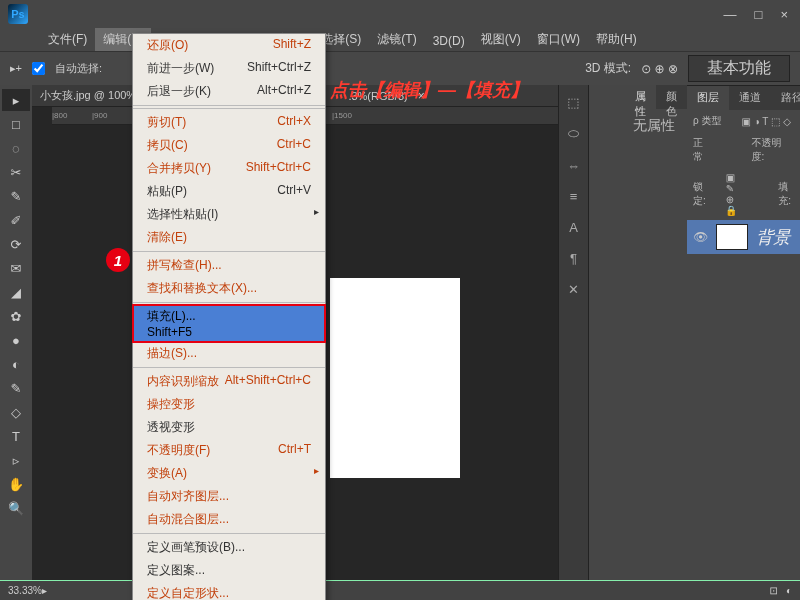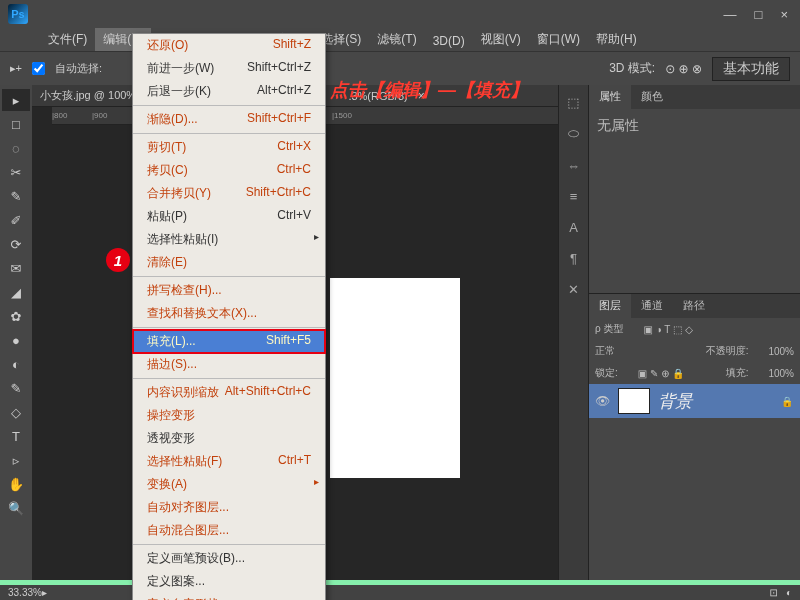--- a/index.html
+++ b/index.html
@@ -7,65 +7,65 @@
 
 .titlebar { background: #464646; height: 28px; display: flex; align-items: center; padding-left: 8px; text-align: center; }
 .ps-logo { width: 20px; height: 20px; background: linear-gradient(135deg, #001E36, #31A8FF); border-radius: 3px; display: flex; align-items: center; justify-content: center; color: #31A8FF; font-size: 11px; font-weight: bold; }
 .window-controls { margin-left: auto; display: flex; gap: 18px; padding-right: 12px; color: #ccc; font-size: 13px; }
 
 .menubar { background: #464646; height: 23px; display: flex; align-items: flex-end; padding-left: 40px; gap: 0; color: #d0d0d0; font-size: 12px; }
 .menubar span { padding: 3px 8px; }
 .menubar .active { background: #6a6a6a; }
 
 .options-bar { background: #474747; height: 34px; border-top: 1px solid #333; display: flex; align-items: center; padding: 0 10px; color: #ccc; font-size: 11px; gap: 10px; }
-.opt-btn { background: #3a3a3a; border: 1px solid #222; padding: 2px 10px; color: #ccc; font-size: 14px; }
+.opt-btn { background: #3a3a3a; border: 1px solid #222; padding: 2px 18px; color: #ccc; font-size: 16px; }
 
 .main-area { display: flex; height: calc(100% - 85px); }
 .left-toolbar { width: 32px; background: #464646; display: flex; flex-direction: column; padding: 4px 0; gap: 2px; }
 .tool { width: 28px; height: 22px; display: flex; align-items: center; justify-content: center; color: #ccc; font-size: 13px; margin: 0 auto; }
 .tool.sel { background: #2a2a2a; }
 
 .workspace { flex: 1; background: #262626; position: relative; }
 .doc-tab { background: #3a3a3a; height: 22px; display: flex; align-items: center; padding: 0 8px; color: #ccc; font-size: 11px; border-bottom: 1px solid #222; }
 .doc-tab .close { margin-left: 10px; font-size: 12px; }
 .ruler-h { position: absolute; top: 22px; left: 20px; right: 0; height: 18px; background: #3a3a3a; color: #999; font-size: 8px; display: flex; align-items: center; overflow: hidden; border-bottom: 1px solid #222;}
 .ruler-h span { width: 40px; text-align: left; }
 .canvas-wrap { position: absolute; top: 40px; left: 20px; right: 0; bottom: 0; display: flex; align-items: center; justify-content: center; }
 .canvas { background: #fff; width: 130px; height: 200px; margin-left: 180px; margin-top: 30px; }
 
 .annotation { position: absolute; top: 78px; left: 330px; color: #ff3b30; font-size: 18px; font-weight: bold; font-style: italic; z-index: 5; }
 
 .dropdown { position: absolute; top: 33px; left: 132px; width: 194px; background: #edeae4; border: 1px solid #888; box-shadow: 2px 2px 6px rgba(0,0,0,0.4); z-index: 10; font-size: 12px; }
 .dd-item { padding: 3px 14px; display: flex; justify-content: space-between; color: #333; position: relative; }
 .dd-item.disabled { color: #c2410c; }
-.dd-item.highlighted { background: #4a7fd4; color: #fef9c3; outline: 2px solid #e60012; outline-offset: -1px; }
+.dd-item.highlighted { background: #4a7fd4; color: #000000; outline: 2px solid #e60012; outline-offset: -1px; flex-direction: column; }
 .dd-sep { height: 1px; background: #bbb; margin: 2px 0; }
 .dd-arrow::after { content: "▸"; position: absolute; right: 6px; font-size: 10px; }
 
 .badge { position: absolute; left: 106px; top: 248px; width: 24px; height: 24px; background: #e60012; border-radius: 50%; color: #fff; display: flex; align-items: center; justify-content: center; font-weight: bold; font-style: italic; font-size: 15px; z-index: 11; }
 
 .mid-icon-strip { width: 30px; background: #3b3b3b; display: flex; flex-direction: column; gap: 16px; padding-top: 10px; align-items: center; color: #aaa; font-size: 13px; border-left: 1px solid #222;}
 
-.right-panels { width: 212px; background: #464646; display: flex; flex-direction: column; border-left: 1px solid #222;}
+.right-panels { width: 212px; background: #464646; display: flex; flex-direction: row; border-left: 1px solid #222; padding-left: 36px;}
 .rp-tabs { display: flex; background: #3a3a3a; height: 24px; font-size: 11px; color: #bbb; }
 .rp-tabs span { padding: 4px 10px; }
 .rp-tabs .act { background: #464646; color: #ddd; }
 .rp-body { flex: 1; padding: 8px; color: #bbb; font-size: 14px; }
 .panel-block { background: #464646; }
 .panel-gap { height: 150px; }
 
 .layers-panel { border-top: 1px solid #222; }
 .lp-row { display: flex; align-items: center; padding: 4px 6px; gap: 20px; font-size: 10px; color: #bbb; }
 .layer-item { display: flex; align-items: center; padding: 4px 6px; background: #5478b0; gap: 8px;}
 .lp-eye { color: #ccc; font-size: 12px; }
 .lp-thumb { width: 32px; height: 26px; background: #fff; border: 1px solid #222;}
 .lp-name { color: #eee; font-size: 17px; font-style: italic;}
 .lp-lock { margin-left: auto; color: #aaa; font-size: 10px; }
 
-.statusbar { position: absolute; bottom: 0; left: 0; right: 0; height: 20px; background: #424242; display: flex; align-items: center; padding: 0 8px; color: #ccc; font-size: 10px; border-top: 5px solid #86efac;}
+.statusbar { position: absolute; bottom: 0; left: 0; right: 0; height: 20px; background: #424242; display: flex; align-items: center; padding: 0 8px; color: #ccc; font-size: 10px; border-top: 1px solid #86efac;}
 .statusbar .right-foot { margin-left: auto; display:flex; gap:8px; }
 
 .tiny { font-size: 12px; }
 </style>
 </head>
 <body>
 
 <div class="titlebar">
   <div class="ps-logo">Ps</div>
   <div class="window-controls">
@@ -205,24 +205,20 @@
     </div>
     <div class="dd-item">
       <span>前进一步(W)</span>
       <span>Shift+Ctrl+Z</span>
     </div>
     <div class="dd-item">
       <span>后退一步(K)</span>
       <span>Alt+Ctrl+Z</span>
     </div>
     <div class="dd-sep"></div>
-    <div class="dd-item disabled">
-      <span>渐隐(D)...</span>
-      <span>Shift+Ctrl+F</span>
-    </div>
     <div class="dd-sep"></div>
     <div class="dd-item disabled">
       <span>剪切(T)</span>
       <span>Ctrl+X</span>
     </div>
     <div class="dd-item disabled">
       <span>拷贝(C)</span>
       <span>Ctrl+C</span>
     </div>
     <div class="dd-item disabled">
@@ -266,21 +262,21 @@
     </div>
     <div class="dd-item disabled">
       <span>操控变形</span>
       <span></span>
     </div>
     <div class="dd-item">
       <span>透视变形</span>
       <span></span>
     </div>
     <div class="dd-item disabled">
-      <span>选择性粘贴(F)</span>
+      <span>不透明度(F)</span>
       <span>Ctrl+T</span>
     </div>
     <div class="dd-item disabled dd-arrow">
       <span>变换(A)</span>
       <span></span>
     </div>
     <div class="dd-item disabled">
       <span>自动对齐图层...</span>
       <span></span>
     </div>

